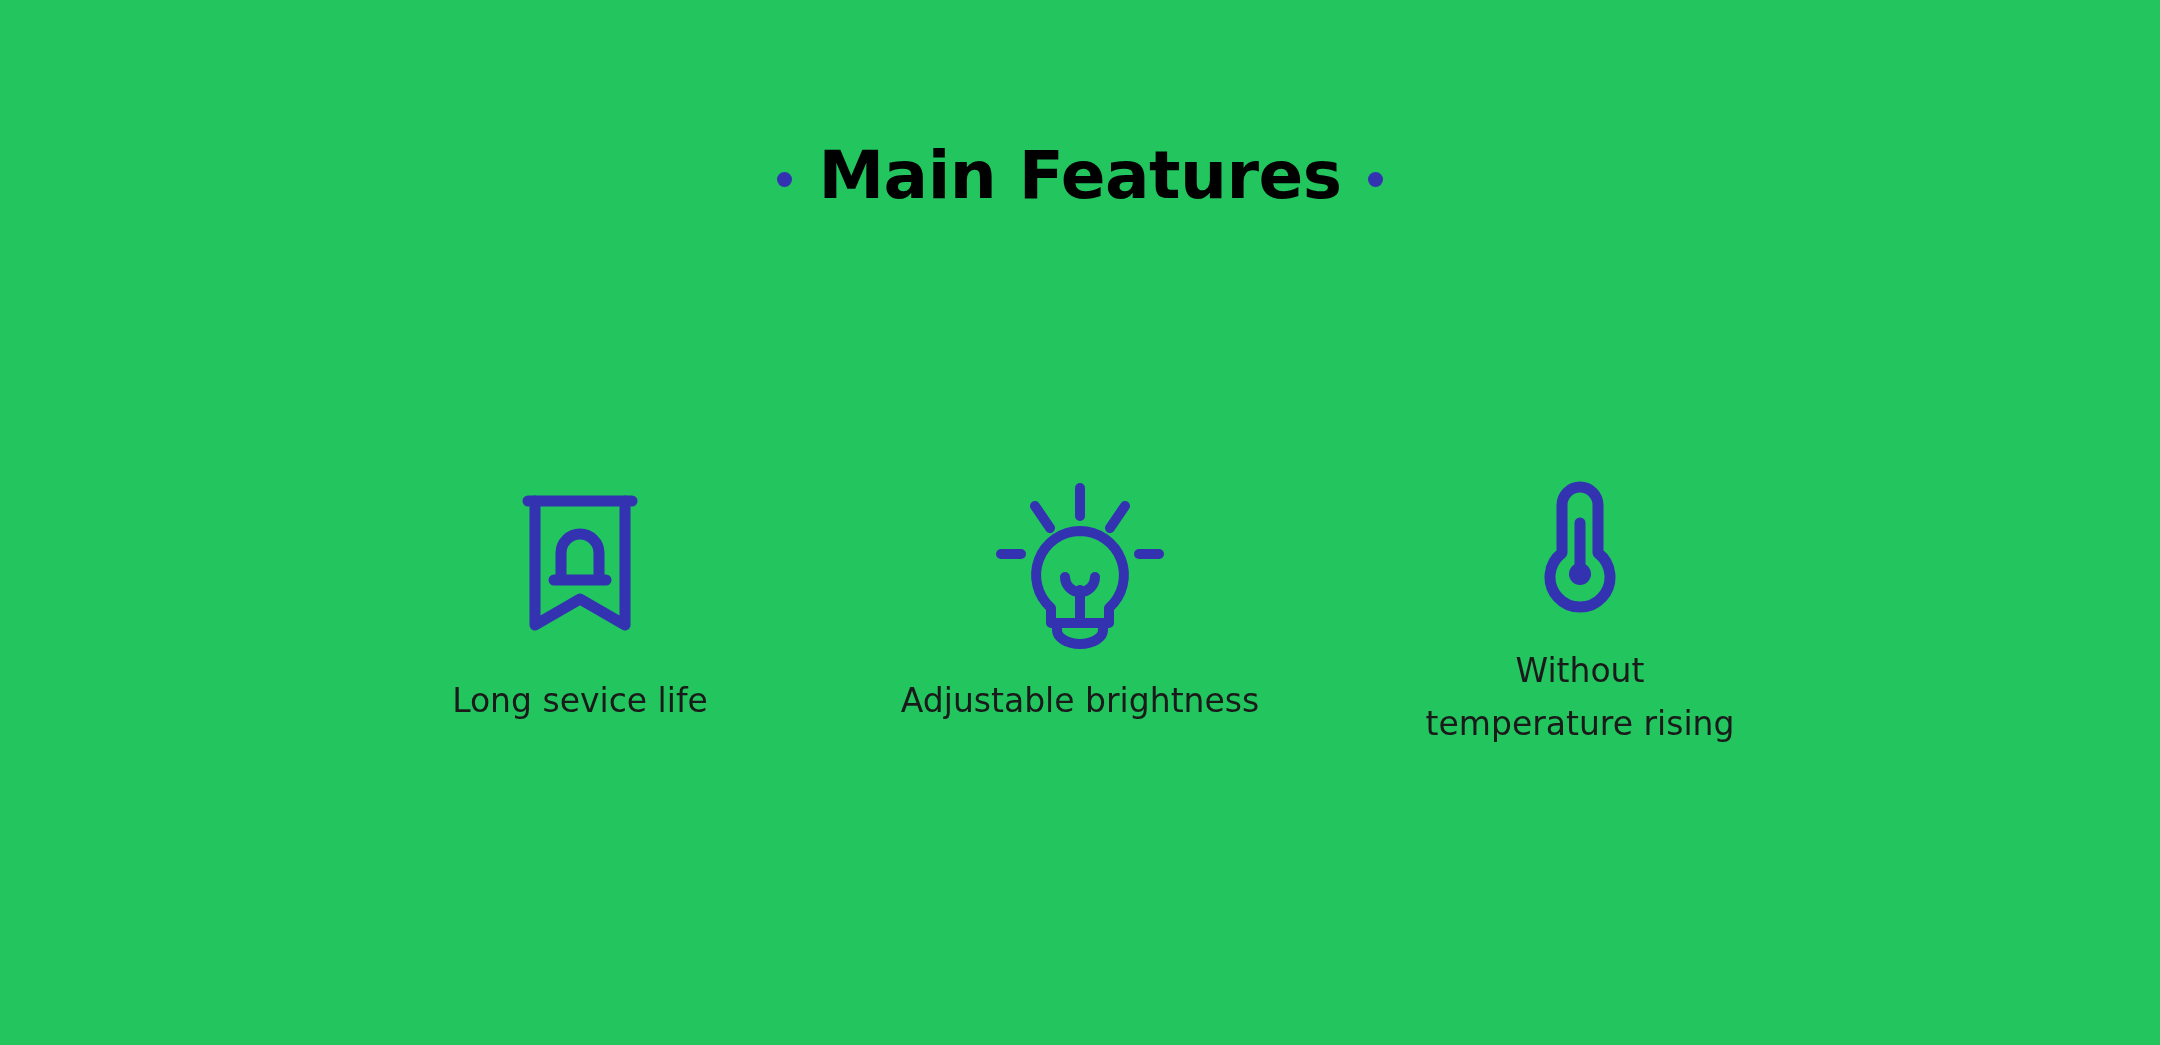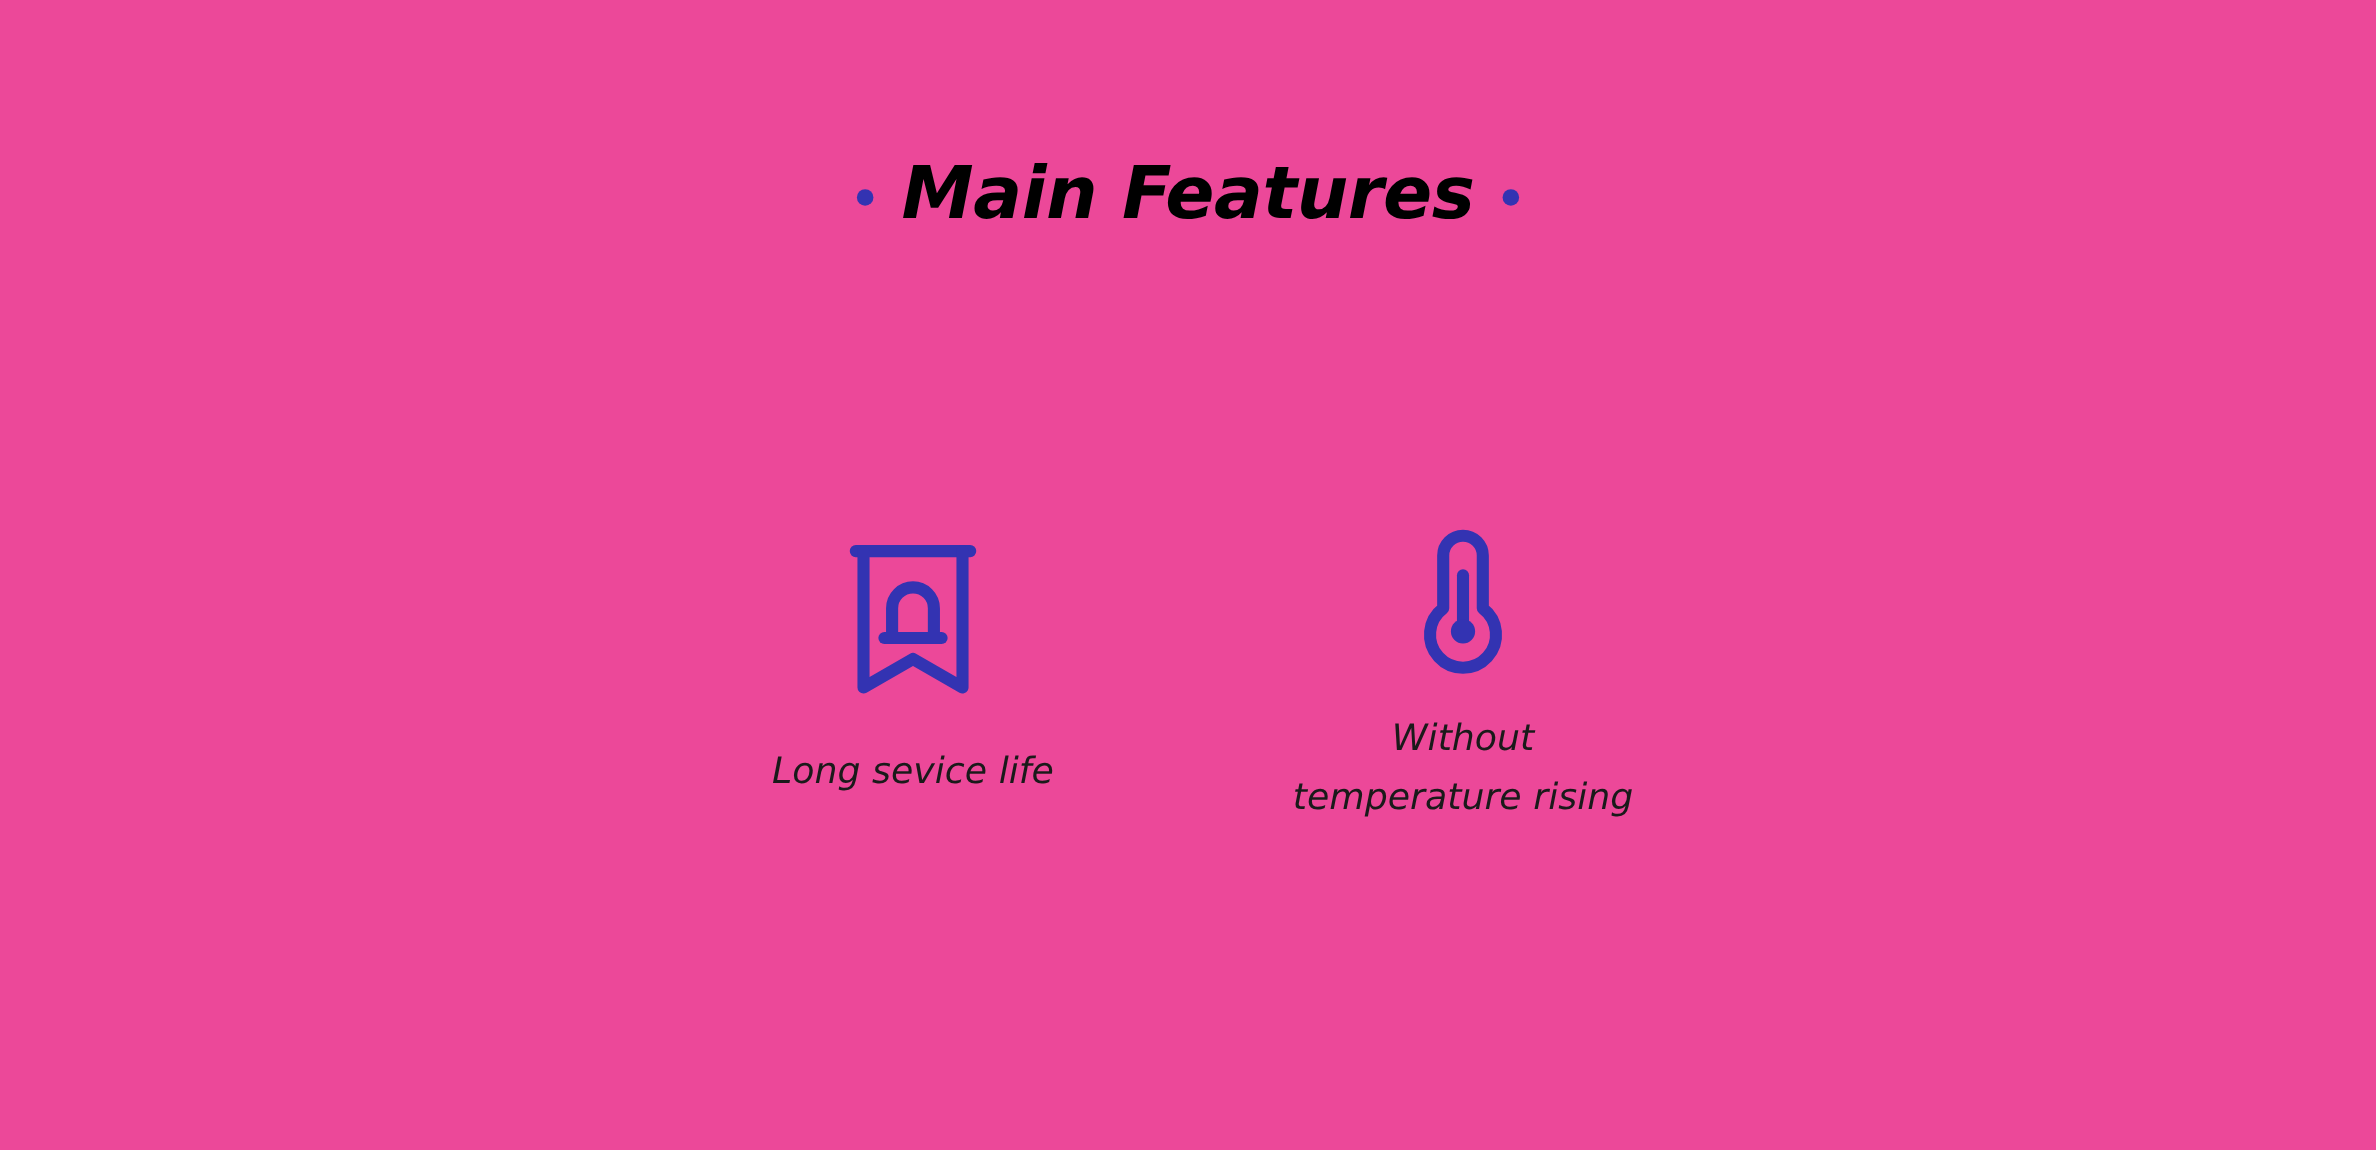--- a/index.html
+++ b/index.html
@@ -12,22 +12,21 @@
     height: 1045px;
     overflow: hidden;
     font-family: "DejaVu Sans", sans-serif;
     color: #111111;
   }
 
   .slide {
     position: relative;
     width: 2160px;
     height: 1045px;
-    background: #ec4899;
-    font-style: italic;
+    background: #22c55e;
   }
 
   
   .title-row {
     position: absolute;
     top: 140px;
     left: 0;
     width: 2160px;
     display: flex;
     align-items: center;
@@ -115,20 +114,45 @@
           <line x1="7" y1="8" x2="111" y2="8"></line>
           <polyline points="14,8 14,132 59,106 104,132 104,8"></polyline>
           <path d="M40 86 L40 60 A19 19 0 0 1 78 60 L78 86"></path>
           <line x1="33" y1="87" x2="85" y2="87"></line>
         </svg>
       </div>
       <div class="caption">Long sevice life</div>
     </div>
 
 
+    <div class="feature">
+      <div class="icon-box">
+        <svg width="166" height="158" viewBox="0 0 166 158" fill="none" stroke="#3333B2" stroke-width="10" stroke-linecap="round" stroke-linejoin="round">
+
+          <line x1="83" y1="4" x2="83" y2="32"></line>
+          <line x1="38" y1="22" x2="53" y2="44"></line>
+          <line x1="128" y1="22" x2="113" y2="44"></line>
+          <line x1="4" y1="70" x2="24" y2="70"></line>
+          <line x1="162" y1="70" x2="142" y2="70"></line>
+
+          <path d="M83 47
+                   A44 44 0 0 0 54 124
+                   L54 139
+                   L112 139
+                   L112 124
+                   A44 44 0 0 0 83 47 Z"></path>
+
+          <path d="M68 93 A15 15 0 0 0 98 93"></path>
+          <line x1="83" y1="106" x2="83" y2="139"></line>
+
+          <path d="M60 139 L60 146 A23 14 0 0 0 106 146 L106 139"></path>
+        </svg>
+      </div>
+      <div class="caption">Adjustable brightness</div>
+    </div>
 
     <div class="feature feature-wrap">
       <div class="icon-box">
         <svg width="104" height="146" viewBox="0 0 104 146" fill="none" stroke="#3333B2" stroke-width="11" stroke-linecap="round" stroke-linejoin="round">
           <path d="M70 78
                    L70 30
                    A18 18 0 0 0 34 30
                    L34 78
                    A30 30 0 1 0 70 78 Z"></path>
           <line x1="52" y1="48" x2="52" y2="93"></line>

